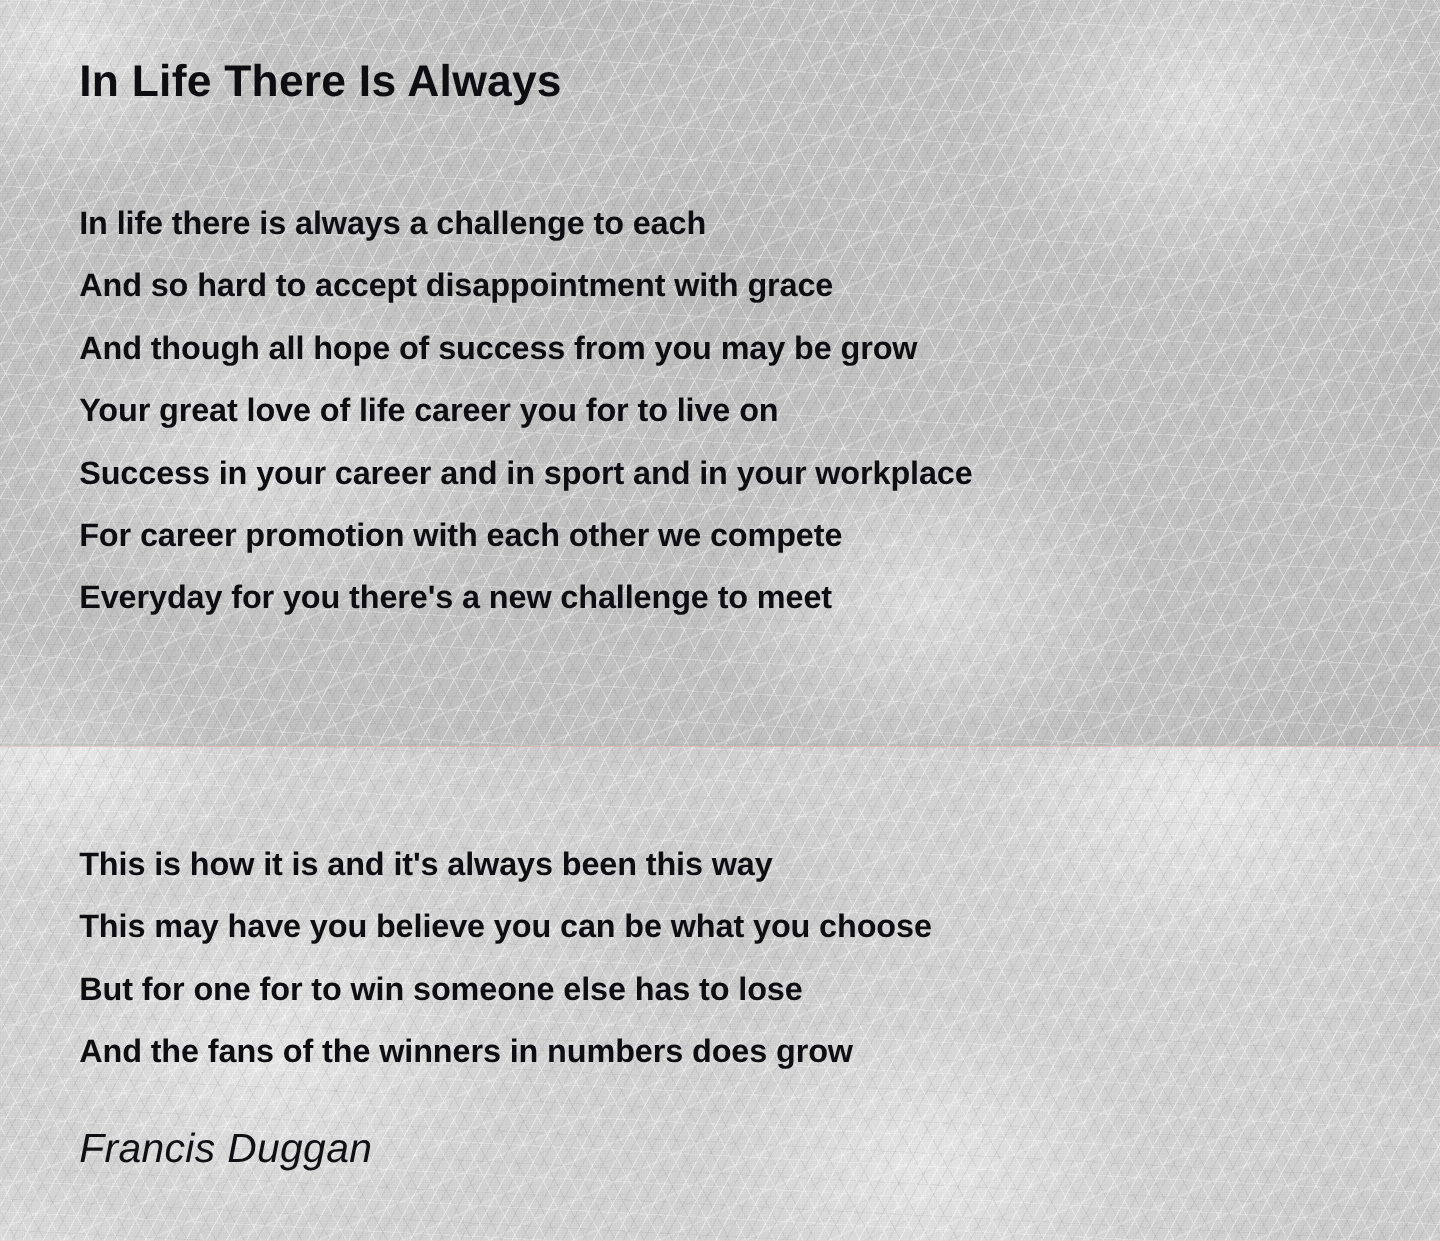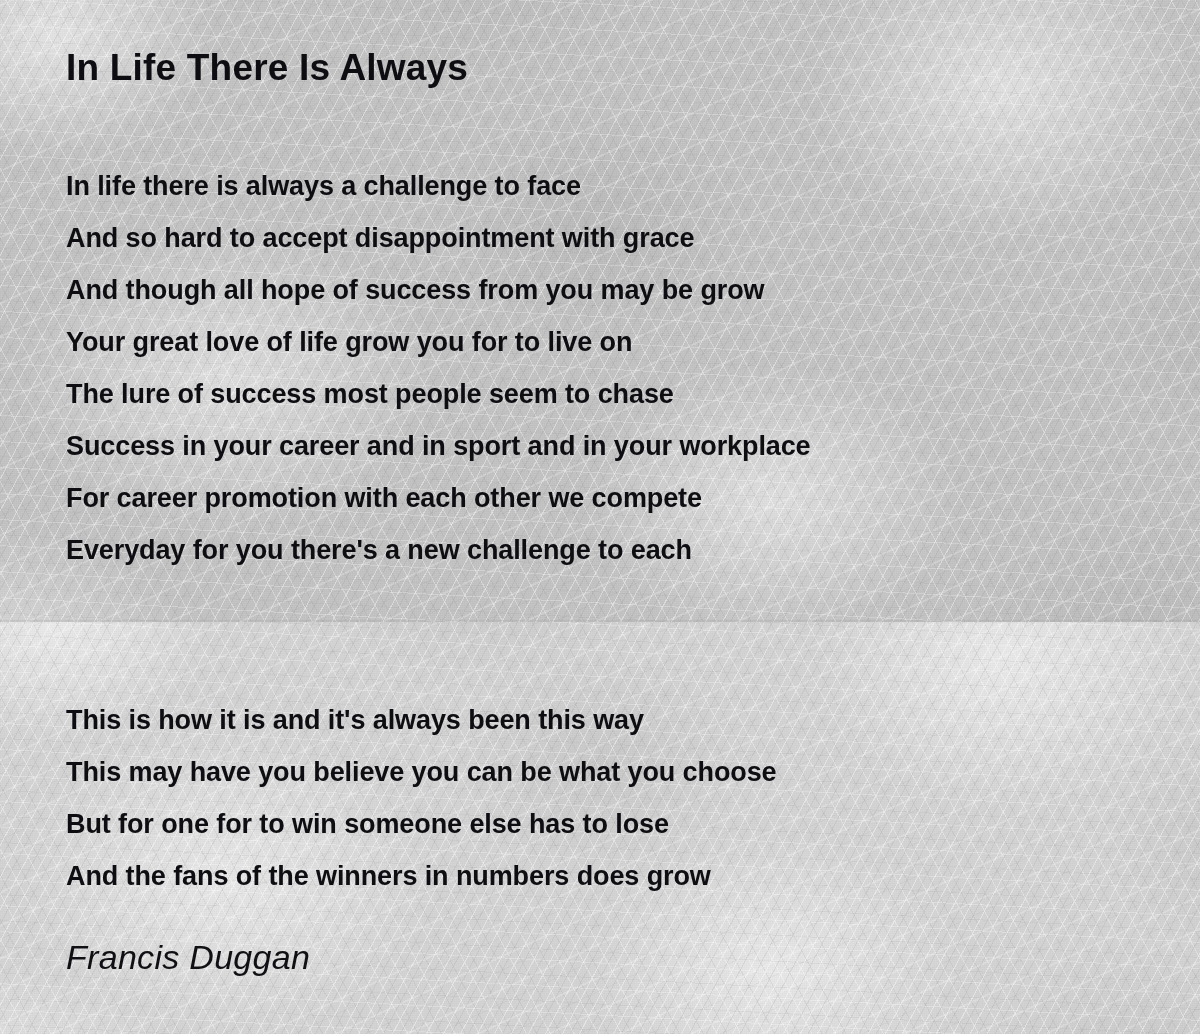--- a/index.html
+++ b/index.html
@@ -170,28 +170,27 @@
     <div class="bg-grain"></div>
   </div>
 
   <div class="bg-seam"></div>
 
   <div class="content">
 
     <div class="poem-title">In Life There Is Always</div>
 
     <div class="stanza stanza-one">
-      <div class="poem-line">In life there is always a challenge to face</div>
+      <div class="poem-line">In life there is always a challenge to each</div>
       <div class="poem-line">And so hard to accept disappointment with grace</div>
       <div class="poem-line">And though all hope of success from you may be grow</div>
-      <div class="poem-line">Your great love of life grow you for to live on</div>
-      <div class="poem-line">The lure of success most people seem to chase</div>
+      <div class="poem-line">Your great love of life career you for to live on</div>
       <div class="poem-line">Success in your career and in sport and in your workplace</div>
       <div class="poem-line">For career promotion with each other we compete</div>
-      <div class="poem-line">Everyday for you there's a new challenge to each</div>
+      <div class="poem-line">Everyday for you there's a new challenge to meet</div>
     </div>
 
     <div class="stanza stanza-two">
       <div class="poem-line">This is how it is and it's always been this way</div>
       <div class="poem-line">This may have you believe you can be what you choose</div>
       <div class="poem-line">But for one for to win someone else has to lose</div>
       <div class="poem-line">And the fans of the winners in numbers does grow</div>
     </div>
 
     <div class="poem-author">Francis Duggan</div>

